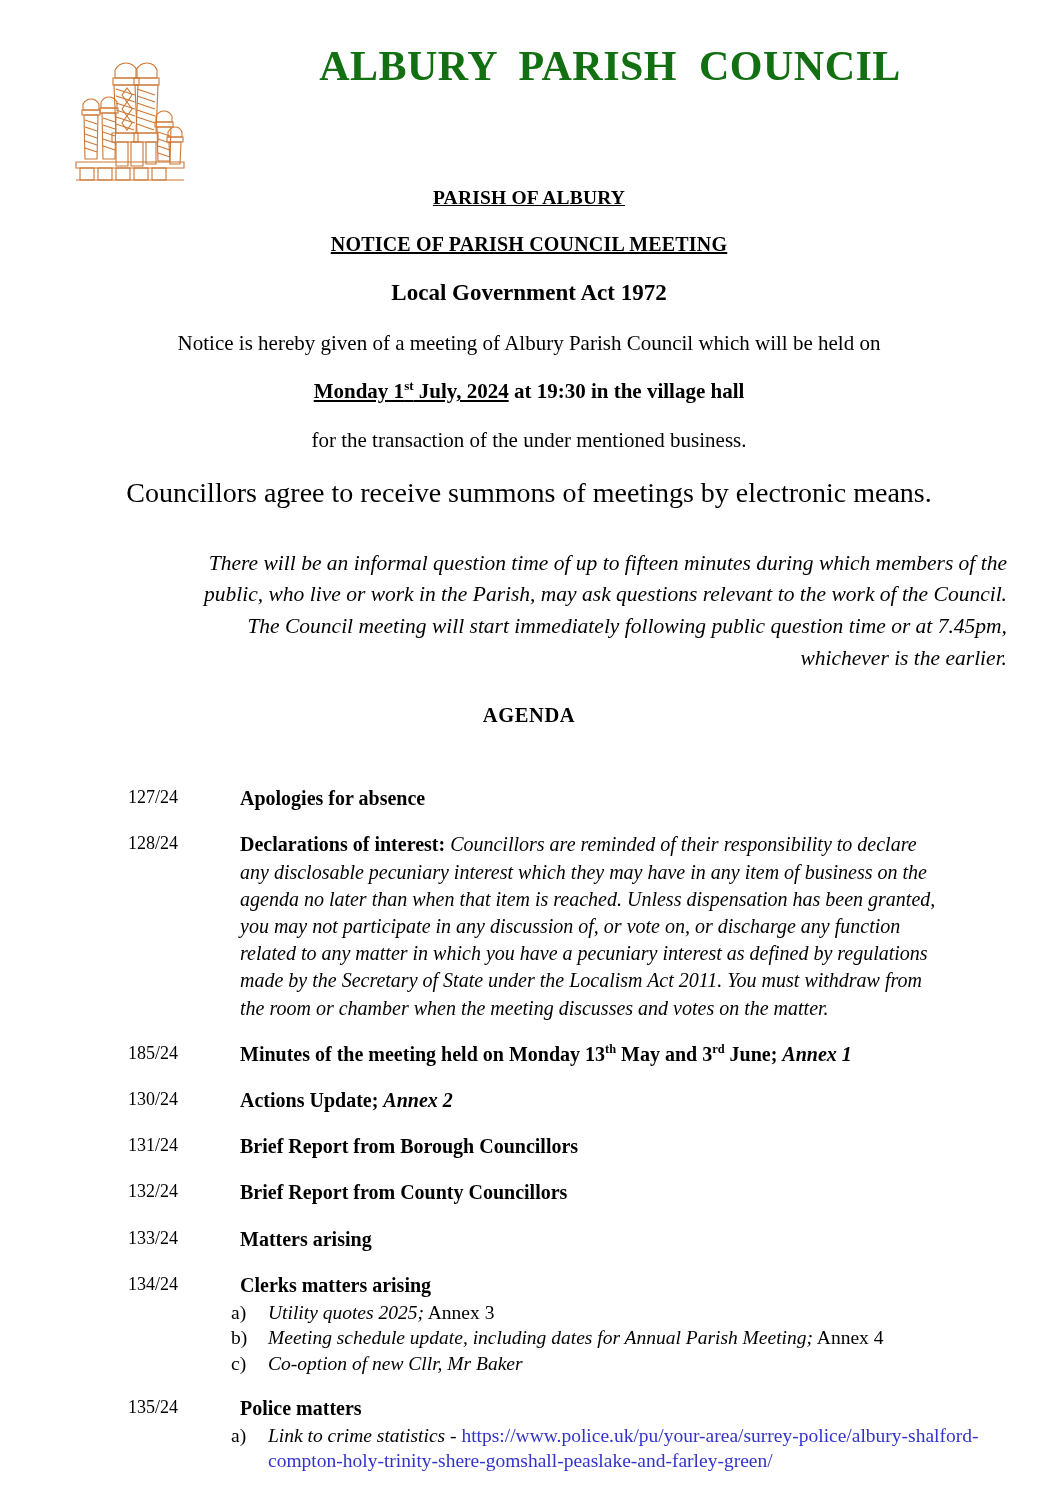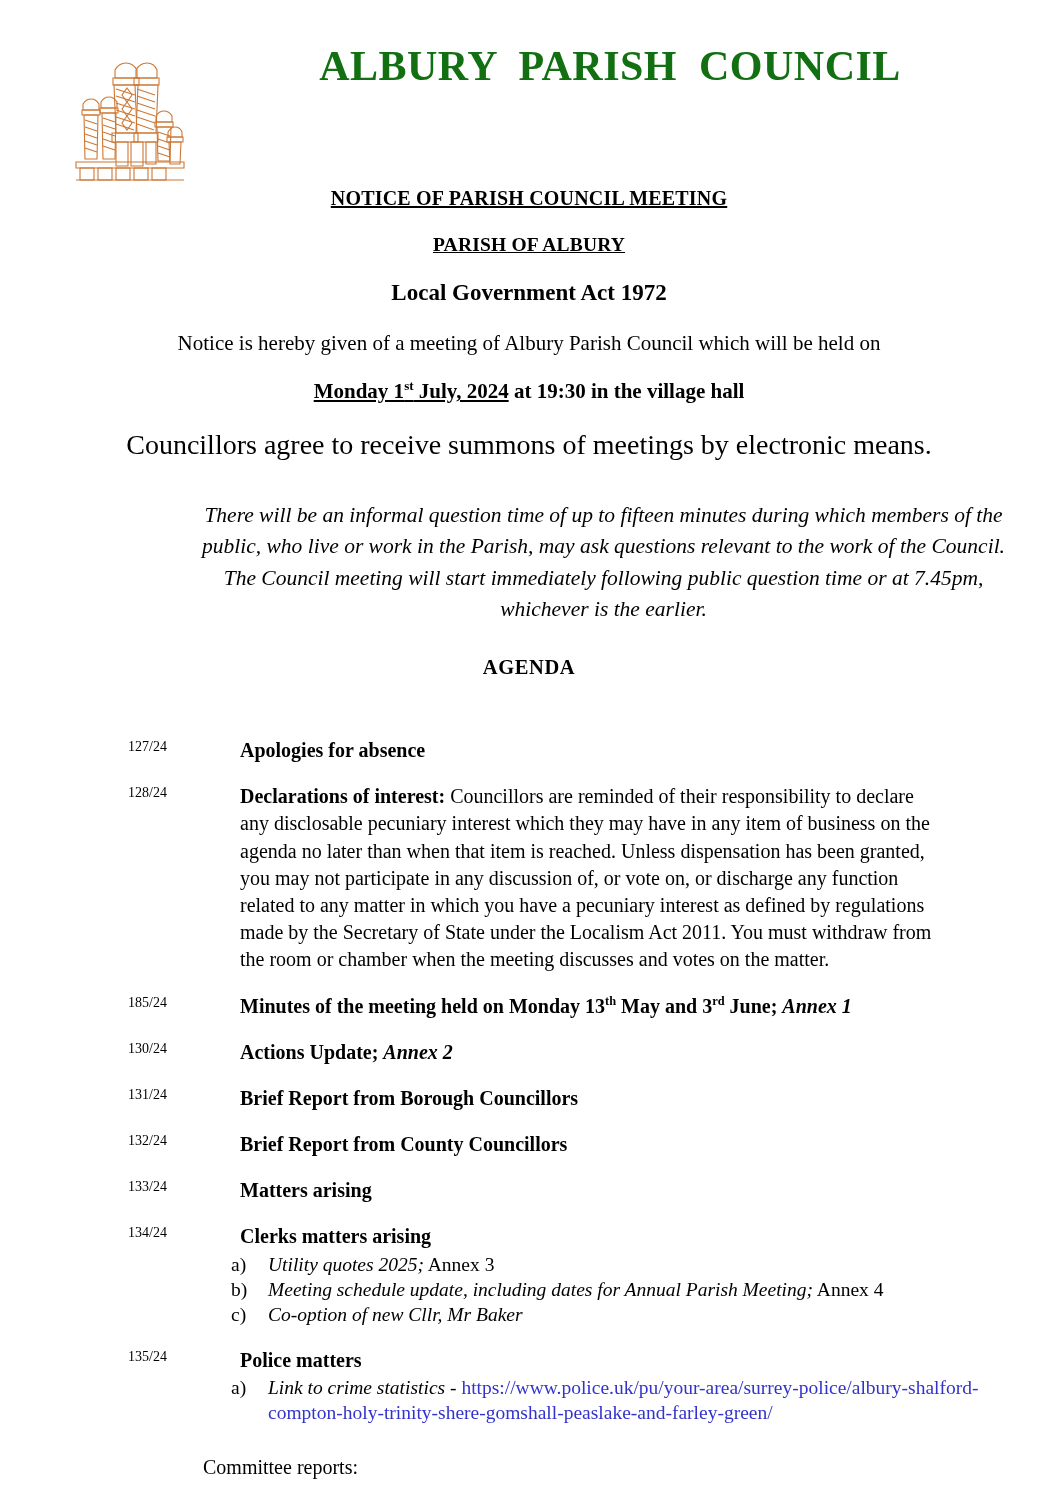--- a/index.html
+++ b/index.html
@@ -99,21 +99,21 @@
 
   sup { font-size: 0.62em; vertical-align: super; line-height: 0; }
 
   
   .public-question {
     margin: 38px 0 0 0;
     padding: 0 51px 0 200px;
     font-size: 21.5px;
     font-style: italic;
     line-height: 1.47;
-    text-align: center;
+    text-align: right;
   }
 
   
   .agenda-heading {
     text-align: center;
     font-size: 20.5px;
     font-weight: bold;
     letter-spacing: 0.6px;
     margin-top: 30px;
   }
@@ -125,34 +125,35 @@
   }
   .agenda-item {
     position: relative;
     padding-left: 203px;
     margin-bottom: 19px;
   }
   .agenda-item .ref {
     position: absolute;
     left: 128px;
     top: 0;
-    font-size: 14px;
+    font-size: 18px;
     line-height: 1.36;
     white-space: nowrap;
   }
   .agenda-item .title {
     font-size: 20px;
     font-weight: bold;
     line-height: 1.36;
     padding-right: 110px;
     margin-left: 37px;
   }
   .agenda-item .title .ital-bold { font-style: italic; }
   .agenda-item .body {
     font-size: 20px;
+    font-style: italic;
     font-weight: normal;
     line-height: 1.36;
   }
   .agenda-item.dense .title { padding-right: 115px; }
 
   
   .sub-list {
     list-style: none;
     margin: 1px 0 0 0;
     padding: 0;
@@ -239,27 +240,28 @@
         </g>
       </svg>
     </div>
 
     <div class="masthead-text">
       <div class="org-name" style="color: rgb(18, 112, 18);">ALBURY  PARISH  COUNCIL</div>
     </div>
   </div>
 
   <div class="notice">
+    <div class="line parish-of">PARISH OF ALBURY</div>
     <div class="line notice-of">NOTICE OF PARISH COUNCIL MEETING</div>
-    <div class="line parish-of">PARISH OF ALBURY</div>
     <div class="line act">Local Government Act 1972</div>
     <div class="line given">Notice is hereby given of a meeting of Albury Parish Council which will be held on</div>
     <div class="line meeting-when">
       <span class="u"><span>Monday 1</span><sup>st</sup><span> July, 2024</span></span><span> at 19:30 in the village hall</span>
     </div>
+    <div class="line transaction">for the transaction of the under mentioned business.</div>
     <div class="line electronic">Councillors agree to receive summons of meetings by electronic means.</div>
   </div>
 
   <div class="public-question">There will be an informal question time of up to fifteen minutes during which members of the public, who live or work in the Parish, may ask questions relevant to the work of the Council. The Council meeting will start immediately following public question time or at 7.45pm, whichever is the earlier.</div>
 
   <div class="agenda-heading">AGENDA</div>
 
   <div class="agenda-list">
 
     <div class="agenda-item">

